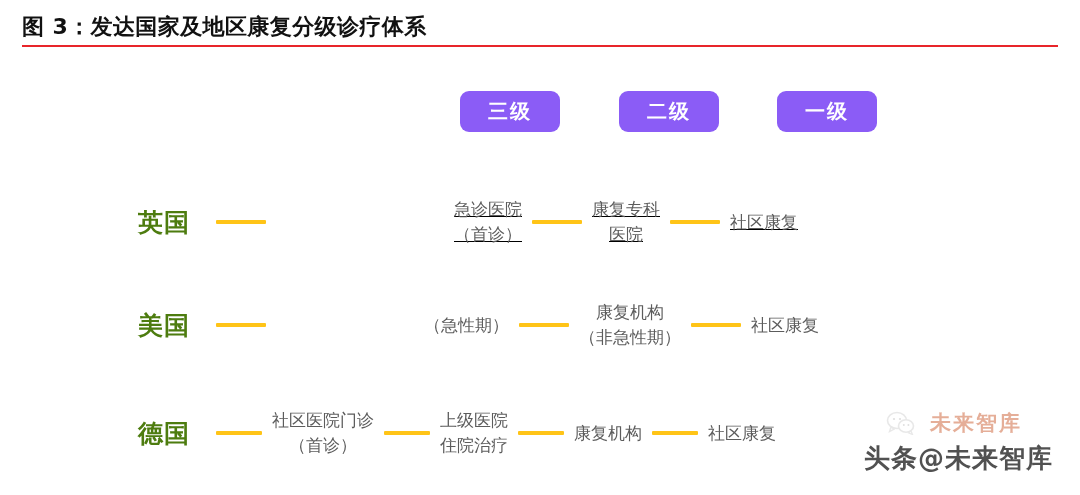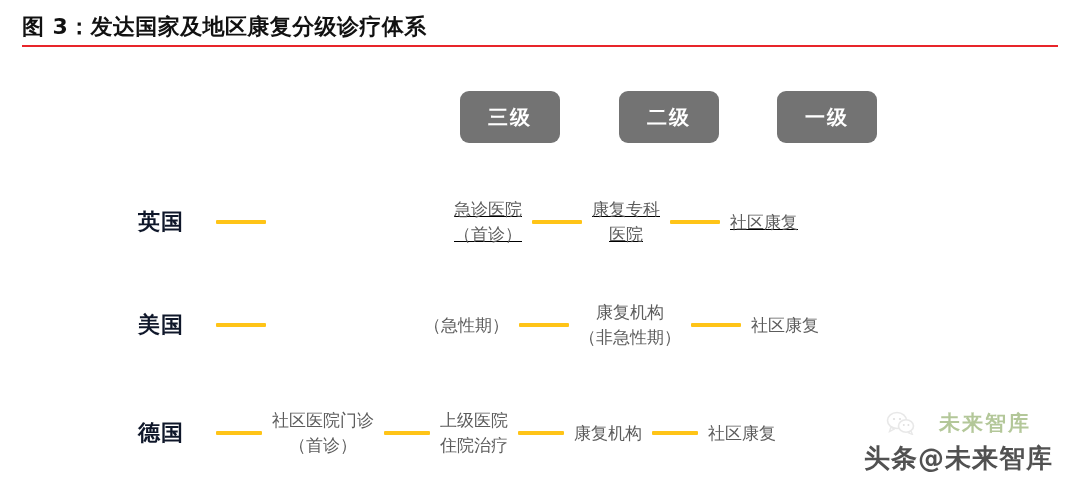--- a/index.html
+++ b/index.html
@@ -41,23 +41,23 @@
     position: absolute;
     left: 0;
     top: 91px;
     width: 1080px;
     height: 56px;
   }
   .level-box {
     position: absolute;
     top: 0;
     width: 100px;
-    height: 52px;
+    height: 41px;
     border-radius: 9px;
-    background: #737373;
+    background: #8b5cf6;
     display: flex;
     align-items: center;
     justify-content: center;
   }
   .level-box .level-label {
     color: #ffffff;
     font-size: 20px;
     font-weight: bold;
     letter-spacing: 2px;
   }
@@ -74,23 +74,23 @@
     display: flex;
     align-items: center;
   }
   #row-0 { top: 190px; }
   #row-1 { top: 293px; }
   #row-2 { top: 401px; }
 
   .country-name {
     position: absolute;
     left: 138px;
-    font-size: 22px;
-    font-weight: bold;
-    color: #0f172a;
+    font-size: 25px;
+    font-weight: bold;
+    color: #4d7c0f;
     letter-spacing: 1px;
     white-space: nowrap;
   }
 
   .chain {
     position: absolute;
     display: flex;
     align-items: center;
     height: 64px;
   }
@@ -138,24 +138,24 @@
   #wm-top {
     position: absolute;
     left: 22px;
     top: 8px;
     display: flex;
     align-items: center;
     opacity: 0.42;
   }
   #wm-top .wm-text {
     font-size: 21px;
-    color: #4d7c0f;
+    color: #c2410c;
     letter-spacing: 2px;
     font-weight: bold;
-    margin-left: 23px;
+    margin-left: 14px;
   }
   #wm-bottom {
     position: absolute;
     left: 0px;
     top: 40px;
     display: flex;
     align-items: flex-end;
     opacity: 0.88;
   }
   #wm-bottom .wm-text {

